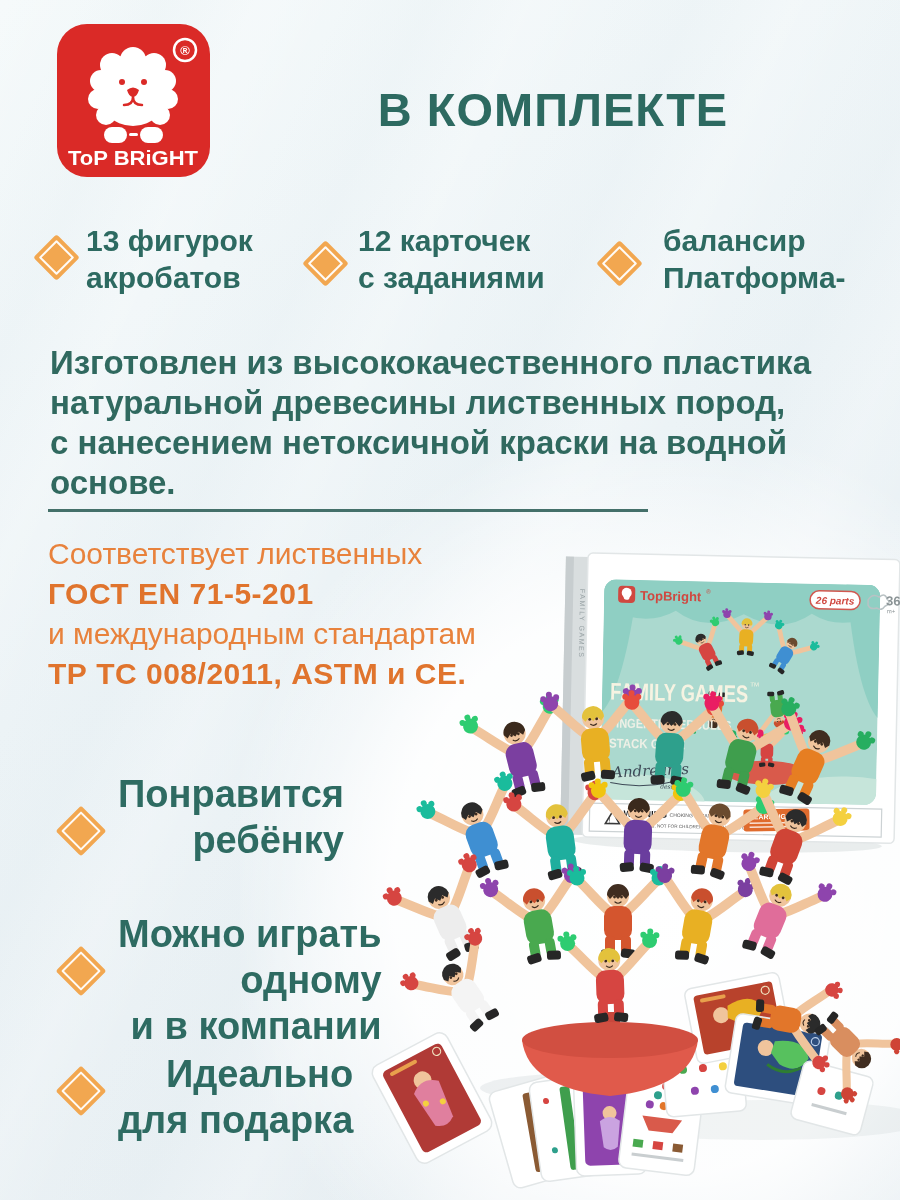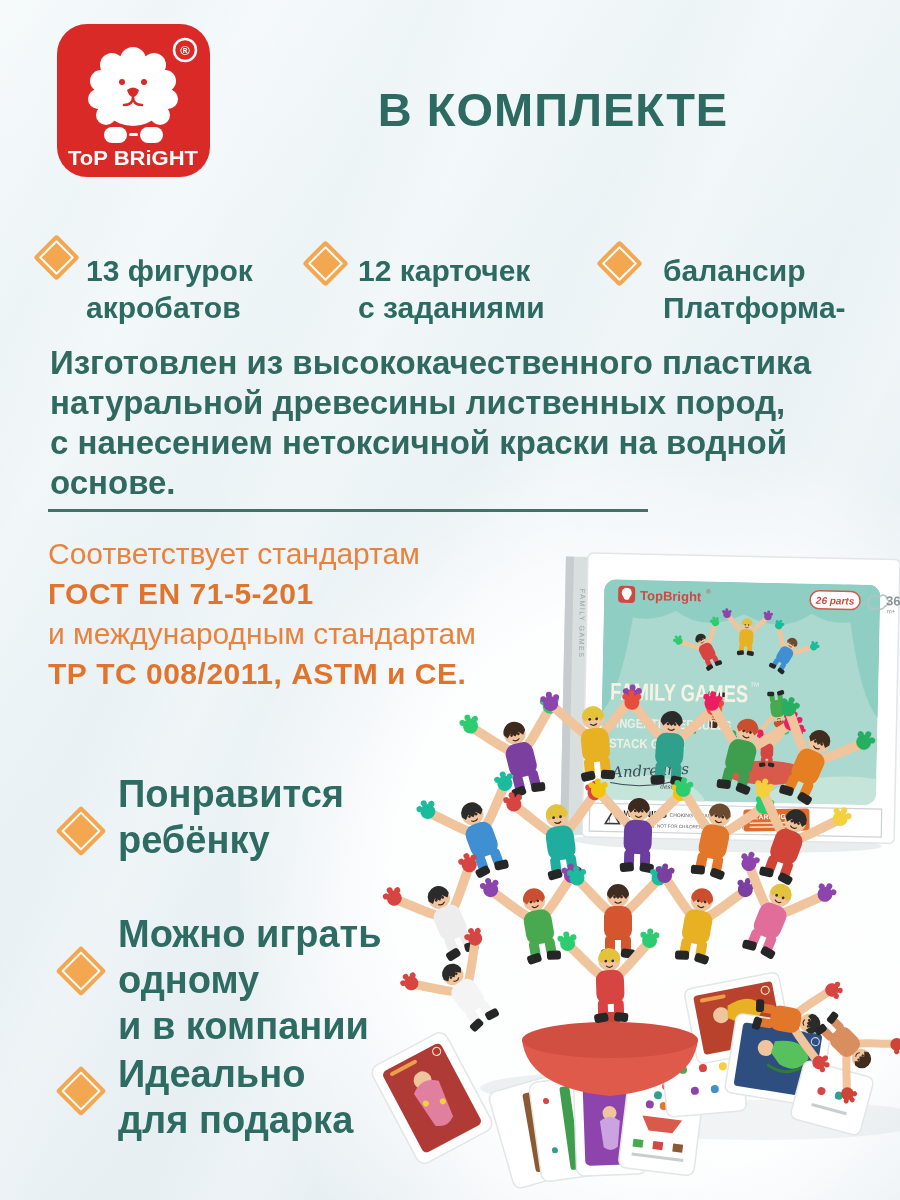--- a/index.html
+++ b/index.html
@@ -21,30 +21,30 @@
   }
   .logo{position:absolute;left:57px;top:24px;width:153px;height:153px;}
   .main-title{
     position:absolute;left:228px;top:82px;width:650px;text-align:center;
     font-size:47px;font-weight:800;color:#2d6a61;letter-spacing:1px;
   }
   .diamond{position:absolute;background:#f2a750;transform:rotate(45deg);border-radius:3px;}
   .diamond::after{content:"";position:absolute;inset:4px;border:2px solid rgba(255,255,255,.95);border-radius:1px;}
   .inc-d{width:33px;height:33px;}
   .d0{left:40px;top:241px;} .d1{left:309px;top:247px;} .d2{left:603px;top:247px;}
-  .inc{position:absolute;top:222px;font-size:30px;font-weight:700;color:#2d6a61;line-height:37px;margin-top:30px;}
+  .inc{position:absolute;top:222px;font-size:30px;font-weight:700;color:#2d6a61;line-height:37px;}
   .inc0{left:86px;} .inc1{left:358px;} .inc2{left:663px;}
   .description{
     position:absolute;left:50px;top:343px;width:845px;
     font-size:33px;color:#30695f;line-height:40px;font-weight:700;
   }
   .divider{position:absolute;left:48px;top:509px;width:600px;height:3px;background:#44706a;}
   .standards{position:absolute;left:48px;top:534px;font-size:30px;line-height:40px;color:#e8823c;}
   .std-bold{font-weight:800;color:#e0742d;letter-spacing:.5px;}
-  .feature{position:absolute;left:118px;font-size:38px;font-weight:600;color:#2e6b62;line-height:46px;}
+  .feature{position:absolute;left:118px;font-size:38px;font-weight:600;color:#2e6b62;line-height:46px;text-align:right;}
   .f0{top:771px;} .f1{top:911px;} .f2{top:1051px;}
   .feat-d{width:36px;height:36px;}
   .fd0{left:63px;top:813px;} .fd1{left:63px;top:953px;} .fd2{left:63px;top:1073px;}
   .photo{position:absolute;left:370px;top:540px;width:530px;height:660px;}
   svg text{font-family:"Liberation Sans", sans-serif;}
   .sig{font-family:"DejaVu Serif", serif;font-style:italic;}
 </style>
 </head>
 <body>
 
@@ -99,21 +99,21 @@
 
 <div class="description">
   <div>Изготовлен из высококачественного пластика</div>
   <div>натуральной древесины лиственных пород,</div>
   <div>с нанесением нетоксичной краски на водной основе.</div>
 </div>
 
 <div class="divider"></div>
 
 <div class="standards">
-  <div>Соответствует стандартам</div>
+  <div>Соответствует лиственных</div>
   <div class="std-bold">ГОСТ EN 71-5-201</div>
   <div>и международным стандартам</div>
   <div class="std-bold">ТР ТС 008/2011, ASTM и СЕ.</div>
 </div>
 
 <svg class="photo" viewBox="0 0 530 660">
   <defs>
     <g id="acro">
       <path d="M-8,-6 C-16,-12 -26,-24 -38,-36" stroke="#f0c49c" stroke-width="9.5" fill="none" stroke-linecap="round"></path>
       <path d="M8,-6 C16,-12 26,-24 38,-36" stroke="#f0c49c" stroke-width="9.5" fill="none" stroke-linecap="round"></path>

